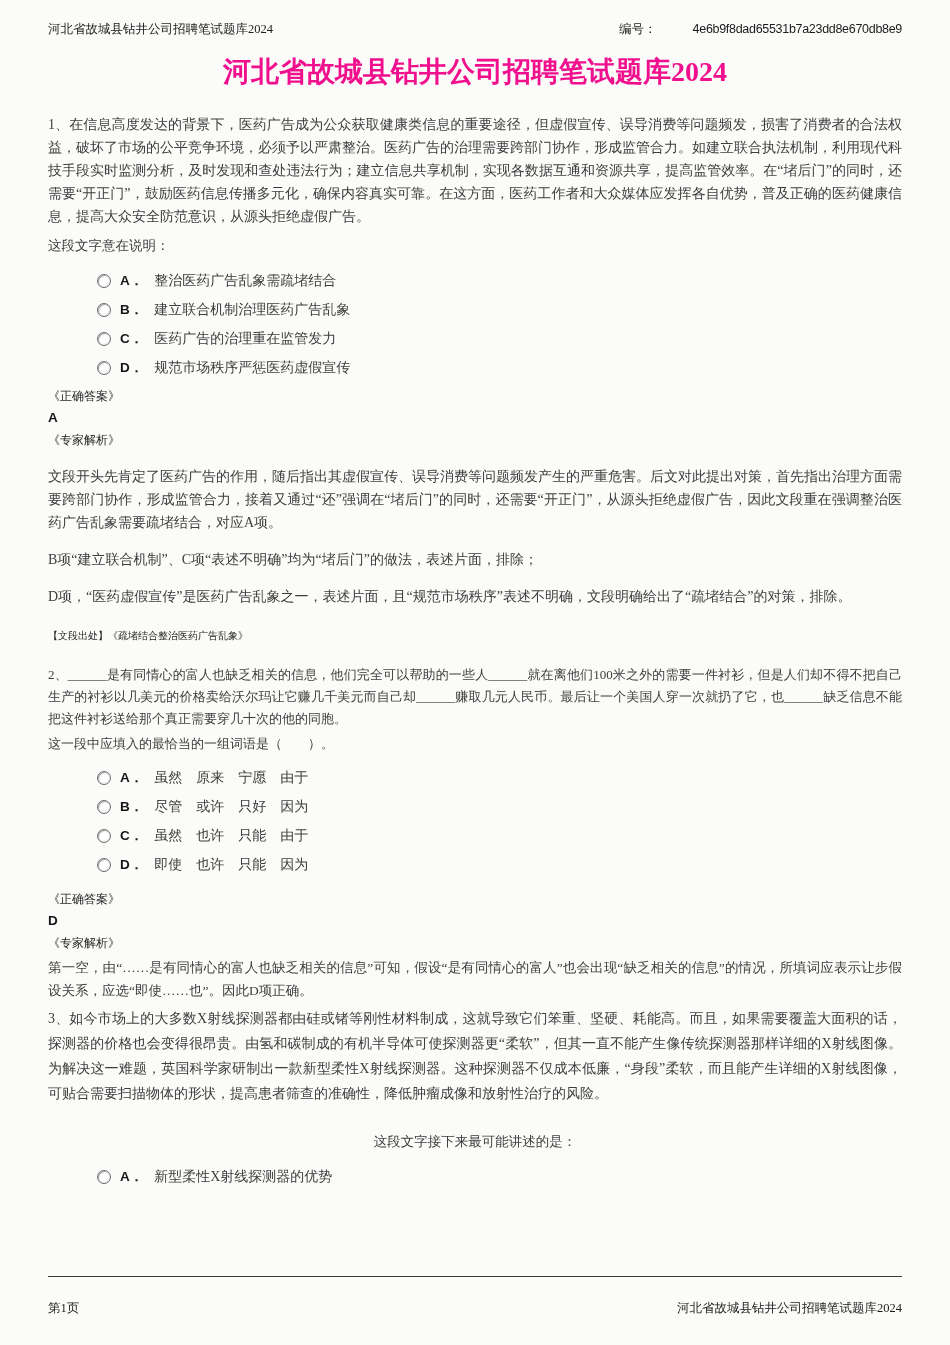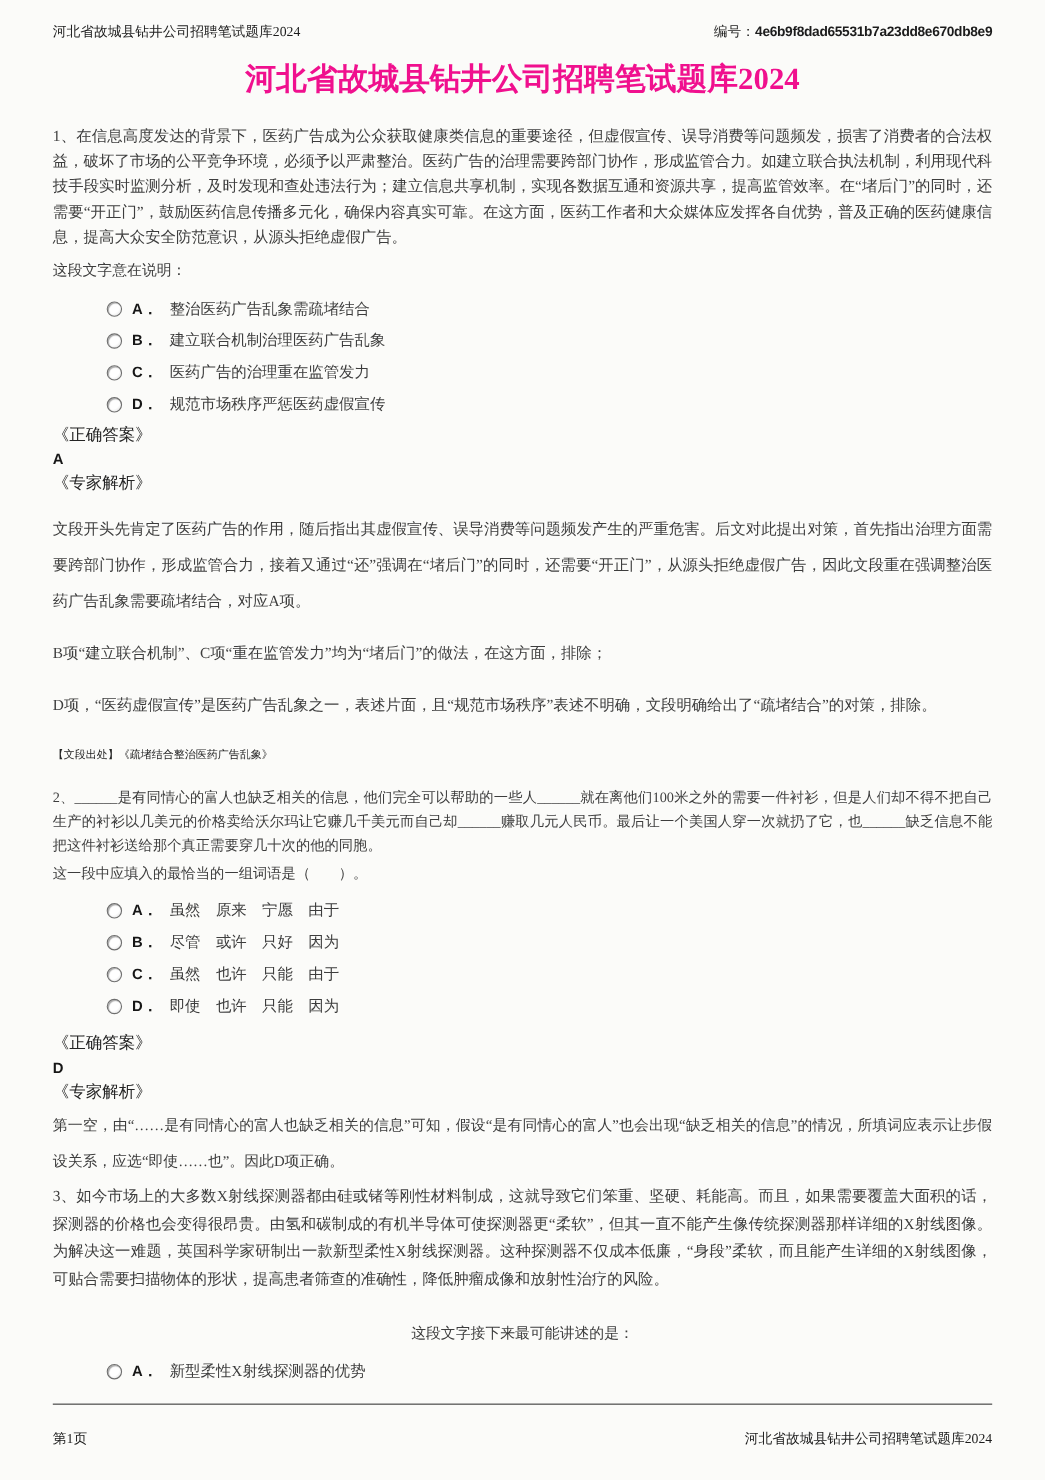--- a/index.html
+++ b/index.html
@@ -11,21 +11,21 @@
     padding:21px 48px 0 48px;
     overflow:hidden;
     background:#fbfbf9;
     font-family:"Liberation Serif","DejaVu Serif",serif;
     color:#3d3d3d;
   }
   .doc-header{
     display:flex;justify-content:space-between;align-items:baseline;
     font-size:12.5px;color:#1c1c1c;
   }
-  .doc-number b{font-family:"Liberation Sans","DejaVu Sans",sans-serif;font-weight:700;letter-spacing:-0.3px;}
+  .doc-number b{font-family:"Liberation Sans","DejaVu Sans",sans-serif;font-weight:400;letter-spacing:-0.3px;margin-left:36px;}
   .title{
     margin:15px 0 0 0;
     text-align:center;
     font-size:28px;font-weight:bold;
     color:#f0108e;
   }
   .section-heading{
     margin:56px 0 0 0;
     font-size:22px;font-weight:bold;line-height:30px;
     color:#24248a;
@@ -45,28 +45,28 @@
     background:radial-gradient(circle at 35% 30%, #ffffff 55%, #d8d8d8 100%);
     box-shadow:inset 1px 1px 1px rgba(0,0,0,0.35);
     margin-right:9px;flex:none;
   }
   .opt-label{
     font-family:"Liberation Sans","DejaVu Sans",sans-serif;
     font-weight:600;color:#161616;margin-right:11px;font-size:13.5px;
   }
   .opt-text{color:#3d3d3d;}
   .answer-block{margin:4px 0 0 0;}
-  .ans-head,.ana-head{margin:0;font-size:15px;color:#242424;line-height:21px;}
+  .ans-head,.ana-head{margin:0;font-size:12px;color:#242424;line-height:21px;}
   .ans-val{
     margin:0;line-height:21px;
     font-family:"Liberation Sans","DejaVu Sans",sans-serif;
     font-weight:600;font-size:13.5px;color:#161616;
   }
   .ana-head{margin-top:2px;}
-  .ana{margin:14px 0 0 0;font-size:14px;line-height:33px;text-align:justify;}
+  .ana{margin:14px 0 0 0;font-size:14px;line-height:23px;text-align:justify;}
   .ana.tight{margin-top:2px;font-size:13.5px;}
   .source-line{margin:21px 0 0 0;font-size:10px;color:#242424;}
   .q2 .stem{margin-top:21px;font-size:13px;line-height:22px;}
   .q2 .prompt{font-size:13px;margin-top:2px;}
   .q2 .options{margin-top:8px;}
   .q2 .answer-block{margin-top:10px;}
   .q3 .stem{margin-top:4px;line-height:25px;}
   .q3 .prompt{margin-top:24px;text-align:center;}
   .doc-footer{
     position:absolute;left:48px;right:48px;bottom:28px;
@@ -112,21 +112,21 @@
         <span class="radio"></span>
         <span class="opt-label">D．</span>
         <span class="opt-text">规范市场秩序严惩医药虚假宣传</span>
       </div>
     </div>
     <div class="answer-block">
       <p class="ans-head">《正确答案》</p>
       <p class="ans-val">A</p>
       <p class="ana-head">《专家解析》</p>
       <p class="ana">文段开头先肯定了医药广告的作用，随后指出其虚假宣传、误导消费等问题频发产生的严重危害。后文对此提出对策，首先指出治理方面需要跨部门协作，形成监管合力，接着又通过“还”强调在“堵后门”的同时，还需要“开正门”，从源头拒绝虚假广告，因此文段重在强调整治医药广告乱象需要疏堵结合，对应A项。</p>
-      <p class="ana">B项“建立联合机制”、C项“重在监管发力”均为“堵后门”的做法，在这方面，排除；</p>
+      <p class="ana">B项“建立联合机制”、C项“表述不明确”均为“堵后门”的做法，表述片面，排除；</p>
       <p class="ana">D项，“医药虚假宣传”是医药广告乱象之一，表述片面，且“规范市场秩序”表述不明确，文段明确给出了“疏堵结合”的对策，排除。</p>
       <p class="source-line">【文段出处】《疏堵结合整治医药广告乱象》</p>
     </div>
   </section>
 
   <section class="question q2">
     <p class="stem">2、______是有同情心的富人也缺乏相关的信息，他们完全可以帮助的一些人______就在离他们100米之外的需要一件衬衫，但是人们却不得不把自己生产的衬衫以几美元的价格卖给沃尔玛让它赚几千美元而自己却______赚取几元人民币。最后让一个美国人穿一次就扔了它，也______缺乏信息不能把这件衬衫送给那个真正需要穿几十次的他的同胞。</p>
     <p class="prompt">这一段中应填入的最恰当的一组词语是（　　）。</p>
     <div class="options">
       <div class="option">

